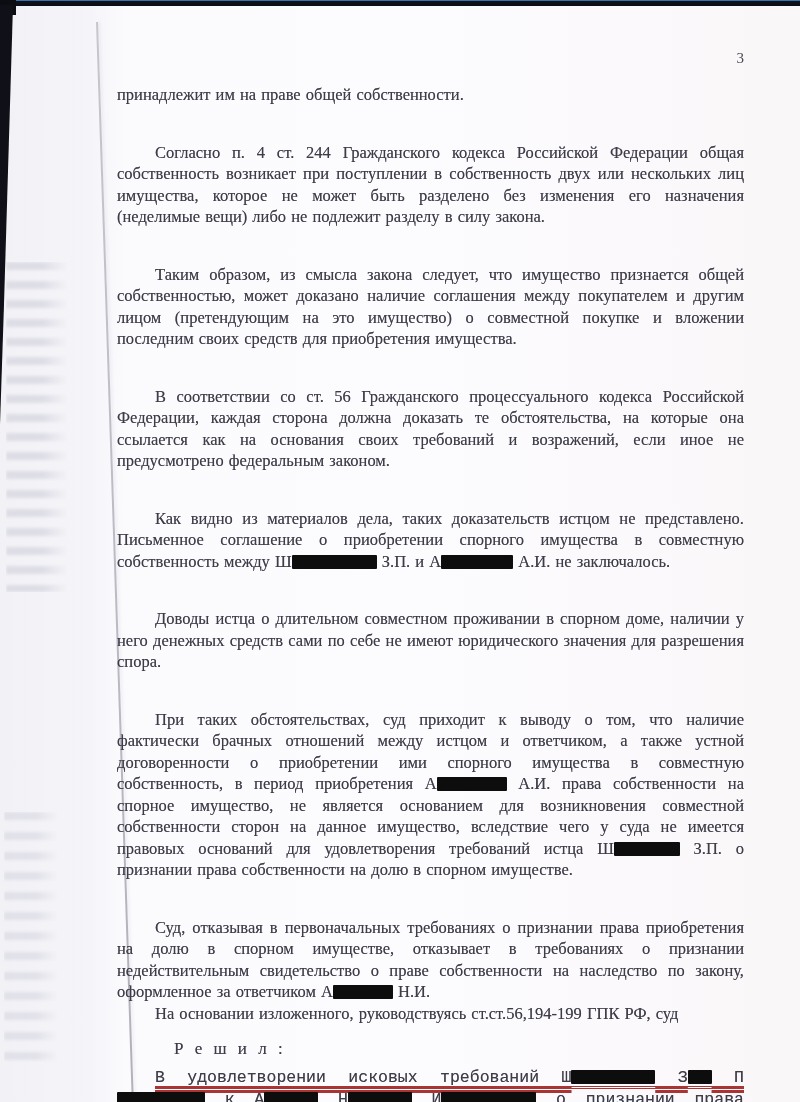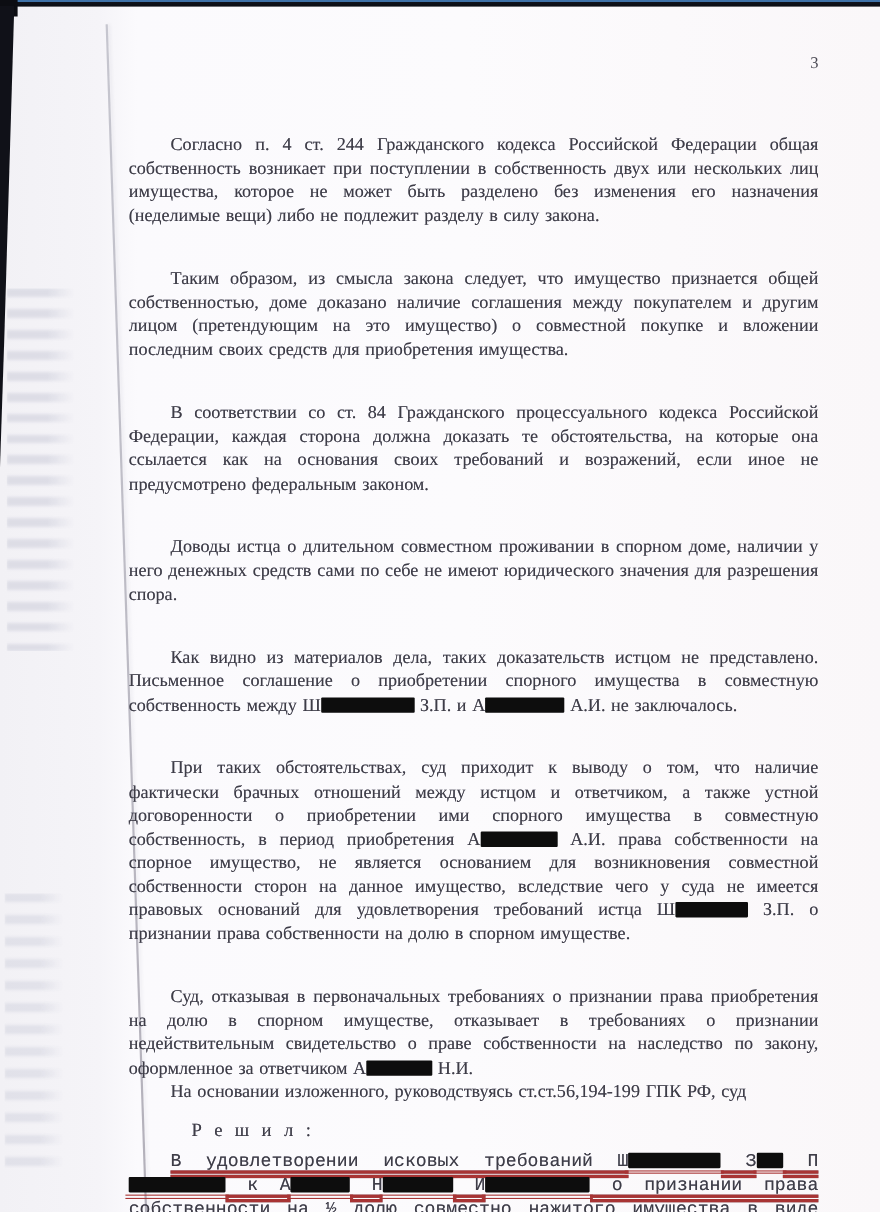--- a/index.html
+++ b/index.html
@@ -51,23 +51,24 @@
 
 <div class="top-strip"></div>
 <div class="top-left-block"></div>
 <div class="left-wedge"></div>
 <div class="page-edge-line"></div>
 <div class="bleed bleed-upper"></div>
 <div class="bleed bleed-lower"></div>
 
 <div class="page-number">3</div>
 <div class="page-content">
+    <p class="para continuation"><span>принадлежит им на праве общей собственности.</span></p>
     <p class="para body"><span>Согласно п. 4 ст. 244 Гражданского кодекса Российской Федерации общая собственность возникает при поступлении в собственность двух или нескольких лиц имущества, которое не может быть разделено без изменения его назначения (неделимые вещи) либо не подлежит разделу в силу закона.</span></p>
-    <p class="para body"><span>Таким образом, из смысла закона следует, что имущество признается общей собственностью, доме доказано наличие соглашения между покупателем и другим лицом (претендующим на это имущество) о совместной покупке и вложении последним своих средств для приобретения имущества.</span></p>
-    <p class="para body"><span>В соответствии со ст. 84 Гражданского процессуального кодекса Российской Федерации, каждая сторона должна доказать те обстоятельства, на которые она ссылается как на основания своих требований и возражений, если иное не предусмотрено федеральным законом.</span></p>
+    <p class="para body"><span>Таким образом, из смысла закона следует, что имущество признается общей собственностью, может доказано наличие соглашения между покупателем и другим лицом (претендующим на это имущество) о совместной покупке и вложении последним своих средств для приобретения имущества.</span></p>
+    <p class="para body"><span>В соответствии со ст. 56 Гражданского процессуального кодекса Российской Федерации, каждая сторона должна доказать те обстоятельства, на которые она ссылается как на основания своих требований и возражений, если иное не предусмотрено федеральным законом.</span></p>
+    <p class="para body"><span>Как видно из материалов дела, таких доказательств истцом не представлено. Письменное соглашение о приобретении спорного имущества в совместную собственность между Ш</span><span class="redact" style="width: 85px;"></span><span> З.П. и А</span><span class="redact" style="width: 72px;"></span><span> А.И. не заключалось.</span></p>
     <p class="para body"><span>Доводы истца о длительном совместном проживании в спорном доме, наличии у него денежных средств сами по себе не имеют юридического значения для разрешения спора.</span></p>
-    <p class="para body"><span>Как видно из материалов дела, таких доказательств истцом не представлено. Письменное соглашение о приобретении спорного имущества в совместную собственность между Ш</span><span class="redact" style="width: 85px;"></span><span> З.П. и А</span><span class="redact" style="width: 72px;"></span><span> А.И. не заключалось.</span></p>
     <p class="para body"><span>При таких обстоятельствах, суд приходит к выводу о том, что наличие фактически брачных отношений между истцом и ответчиком, а также устной договоренности о приобретении ими спорного имущества в совместную собственность, в период приобретения А</span><span class="redact" style="width: 70px;"></span><span> А.И. права собственности на спорное имущество, не является основанием для возникновения совместной собственности сторон на данное имущество, вследствие чего у суда не имеется правовых оснований для удовлетворения требований истца Ш</span><span class="redact" style="width: 66px;"></span><span> З.П. о признании права собственности на долю в спорном имуществе.</span></p>
     <p class="para body"><span>Суд, отказывая в первоначальных требованиях о признании права приобретения на долю в спорном имуществе, отказывает в требованиях о признании недействительным свидетельство о праве собственности на наследство по закону, оформленное за ответчиком А</span><span class="redact" style="width: 60px;"></span><span> Н.И.</span></p>
     <p class="para basis"><span>На основании изложенного, руководствуясь ст.ст.56,194-199 ГПК РФ, суд</span></p>
     <p class="para heading"><span>Р е ш и л :</span></p>
     <p class="para operative"><span>В удовлетворении исковых требований Ш</span><span class="redact" style="width: 84px;"></span><span> З</span><span class="redact" style="width: 24px;"></span><span> П</span><span class="redact" style="width: 88px;"></span><span> к А</span><span class="redact" style="width: 54px;"></span><span> Н</span><span class="redact" style="width: 64px;"></span><span> И</span><span class="redact" style="width: 95px;"></span><span> о признании права собственности на ½ долю совместно нажитого имущества в виде земельного участка, категория земель: земли населенных пунктов, разрешенное использование: под индивидуальное жилищное строительство, общей площадью 964 кв.м. адрес объекта: Местоположение: установлено относительно ориентира, расположенного за пределами участка. Ориентир: жилой дом. Участок находится примерно в 500 м. от ориентира по направлению на запад. Почтовый адрес ориентира: </span><span class="redact" style="width: 58px;"></span><span> </span><span class="redact" style="width: 76px;"></span><span>; ½ долю жилого дома, общей площадью 83.8 кв.м., расположенном</span></p>
   </div>
 
 </body></html>

